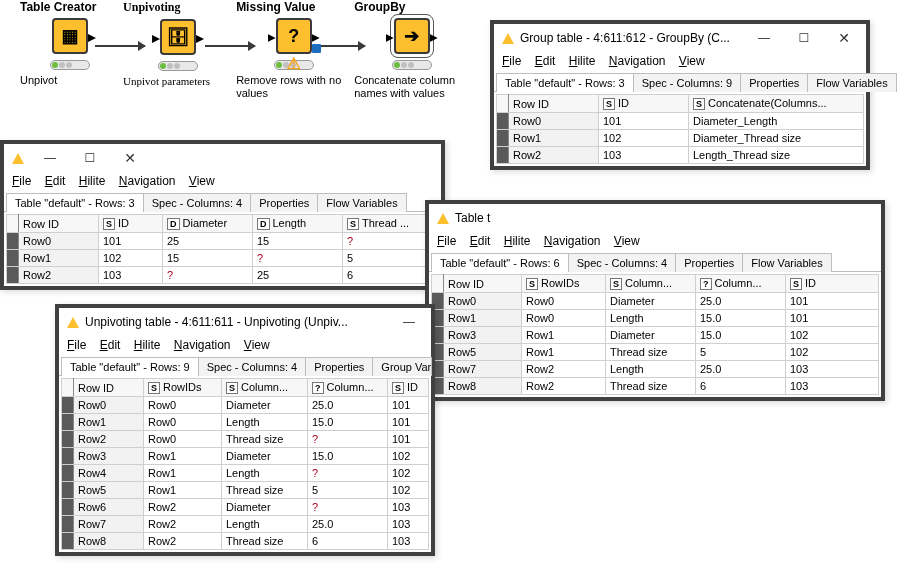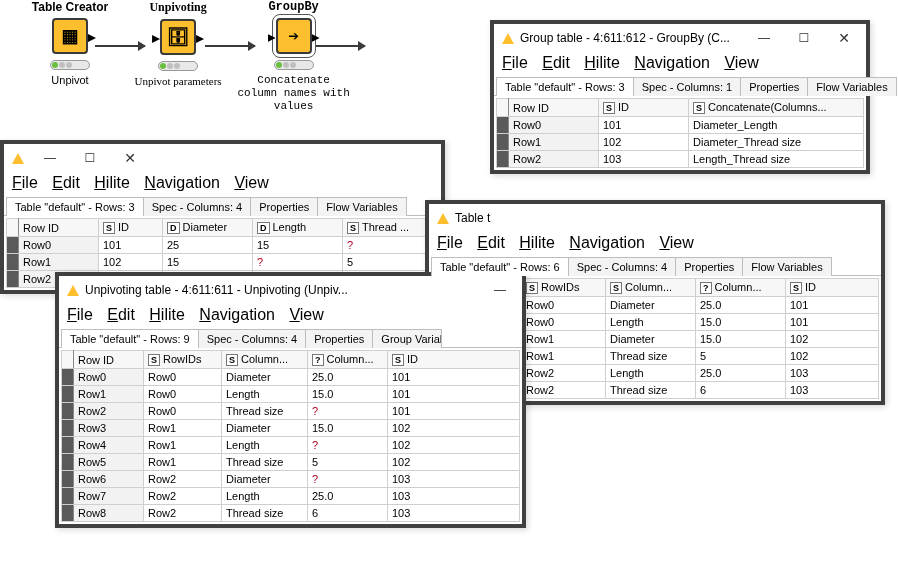--- a/index.html
+++ b/index.html
@@ -8,21 +8,21 @@
     font-family: "Segoe UI", Tahoma, sans-serif;
     font-size: 11px;
     background: #fff;
     width: 898px; height: 580px;
     position: relative;
     overflow: hidden;
   }
   .workflow {
     position: absolute; top: 0; left: 20px; width: 480px; height: 150px;
   }
-  .node-col { display:inline-block; vertical-align:top; text-align:center; width:110px; }
+  .node-col { display:inline-block; vertical-align:top; width:110px; }
   .node-title { font-weight:bold; font-size:12px; margin-bottom:4px; white-space:nowrap;}
   .node-icon {
     width:36px; height:36px; background:#fdbf2d; border:2px solid #3a3a3a;
     border-radius:4px; margin:0 auto; position:relative; display:flex; align-items:center; justify-content:center;
     font-size:18px; font-weight:bold;
   }
   .node-icon .port { position:absolute; width:8px; height:8px; background:#000; }
   .node-icon .port.left { left:-10px; top:14px; clip-path: polygon(0 0,100% 50%,0 100%);}
   .node-icon .port.right { right:-10px; top:14px; clip-path: polygon(0 0,100% 50%,0 100%);}
   .node-icon .port.blue { background:#1e6cc0; width:9px; height:9px; top:24px; right:-11px; border-radius:1px; clip-path:none;}
@@ -35,21 +35,21 @@
 
   .win {
     position:absolute; background:#fff; border:4px solid #404040;
     box-shadow: 2px 2px 6px rgba(0,0,0,0.15);
   }
   .titlebar { height:28px; display:flex; align-items:center; padding:0 2px 0 8px; }
   .titlebar .tri { width:0; height:0; border-left:6px solid transparent; border-right:6px solid transparent; border-bottom:11px solid #fdbf2d; margin-right:6px;}
   .titlebar .ttl { flex:1; font-size:12px; overflow:hidden; white-space:nowrap; text-overflow:ellipsis;}
   .winbtn { width:40px; height:26px; display:flex; align-items:center; justify-content:center; font-size:12px; font-family:"Segoe UI Symbol",sans-serif; color:#333;}
   .winbtn.close { font-size:14px; }
-  .menubar { padding:2px 8px 4px; font-size:16px; }
+  .menubar { padding:2px 8px 4px; font-size:12px; }
   .menubar span { margin-right:10px; }
   .menubar span u { text-decoration:underline; }
 
   .tabrow { display:flex; align-items:stretch; border-bottom:1px solid #bdbdbd; padding-left:2px; background:#fff;}
   .tab { border:1px solid #bdbdbd; border-bottom:none; padding:3px 8px; font-size:11px; margin-right:-1px; background:#f3f3f3; position:relative; top:1px; white-space:nowrap;}
   .tab.active { background:#fff; z-index:1; }
 
   table.grid { border-collapse:collapse; width:100%; table-layout:fixed;}
   table.grid th, table.grid td {
     border:1px solid #cfcfcf; padding:2px 4px; font-size:11px; text-align:left;
@@ -92,21 +92,39 @@
         <div class="port left"></div>
         <div class="port right"></div>
       </div>
     <div class="status-bar">
         <div class="dot"></div>
         <div class="dot grey"></div>
         <div class="dot grey"></div>
       </div>
     <div class="node-caption">Unpivot parameters</div>
   </div>
-  <div class="node-col" style="width:115px;font-family:Liberation Mono, monospace;">
+  <div class="node-col" style="width:115px;">
+    <div class="node-title">Missing Value</div>
+    <div class="node-icon">
+        <span>?</span>
+        <div class="port left"></div>
+        <div class="port right"></div>
+        <div class="port blue"></div>
+      </div>
+    <div class="status-bar">
+        <div class="dot"></div>
+        <div class="dot grey"></div>
+        <div class="dot grey"></div>
+      </div>
+    <div style="position:relative; height:0;">
+        <div style="position:absolute; left:50%; transform:translateX(-50%); top:-20px; color:#f5a623; font-weight:bold; font-size:16px;">⚠</div>
+      </div>
+    <div class="node-caption">Remove rows with no values</div>
+  </div>
+  <div class="node-col" style="width:115px;">
     <div class="node-title">GroupBy</div>
     <div class="node-icon" style="outline:1px solid #555; outline-offset:3px;">
         <span>➔</span>
         <div class="port left"></div>
         <div class="port right"></div>
       </div>
     <div class="status-bar">
         <div class="dot"></div>
         <div class="dot grey"></div>
         <div class="dot grey"></div>
@@ -125,21 +143,21 @@
   </div>
   <div class="menubar">
     <span><u>F</u>ile</span>
     <span><u>E</u>dit</span>
     <span><u>H</u>ilite</span>
     <span><u>N</u>avigation</span>
     <span><u>V</u>iew</span>
   </div>
   <div class="tabrow">
     <div class="tab active">Table "default" - Rows: 3</div>
-    <div class="tab">Spec - Columns: 1</div>
+    <div class="tab">Spec - Columns: 9</div>
     <div class="tab">Properties</div>
     <div class="tab">Flow Variables</div>
   </div>
   <div class="scroll-wrap" style="padding:2px;">
     <table class="grid">
       <colgroup>
           <col style="width:12px">
           <col style="width:90px">
           <col style="width:90px">
           <col>
@@ -331,21 +349,21 @@
             <td>Row2</td>
             <td>Thread size</td>
             <td>6</td>
             <td>103</td>
           </tr>
         </tbody>
     </table>
   </div>
 </div>
 
-<div class="win" style="left:55px; top:272px; width:471px;">
+<div class="win" style="left:55px; top:304px; width:380px;">
   <div class="titlebar">
     <div class="tri"></div>
     <div class="ttl">Unpivoting table - 4:611:611 - Unpivoting (Unpiv...</div>
     <div class="winbtn">—</div>
   </div>
   <div class="menubar">
     <span><u>F</u>ile</span>
     <span><u>E</u>dit</span>
     <span><u>H</u>ilite</span>
     <span><u>N</u>avigation</span>

